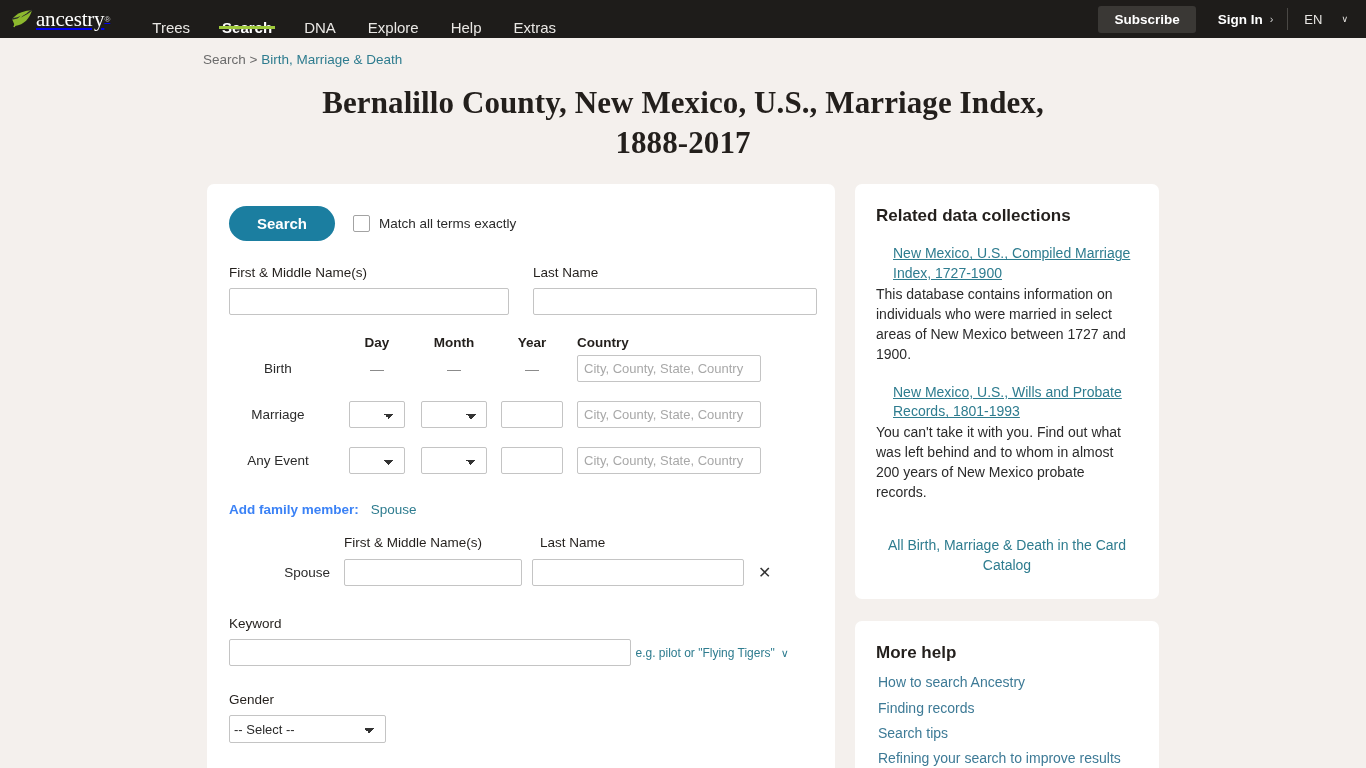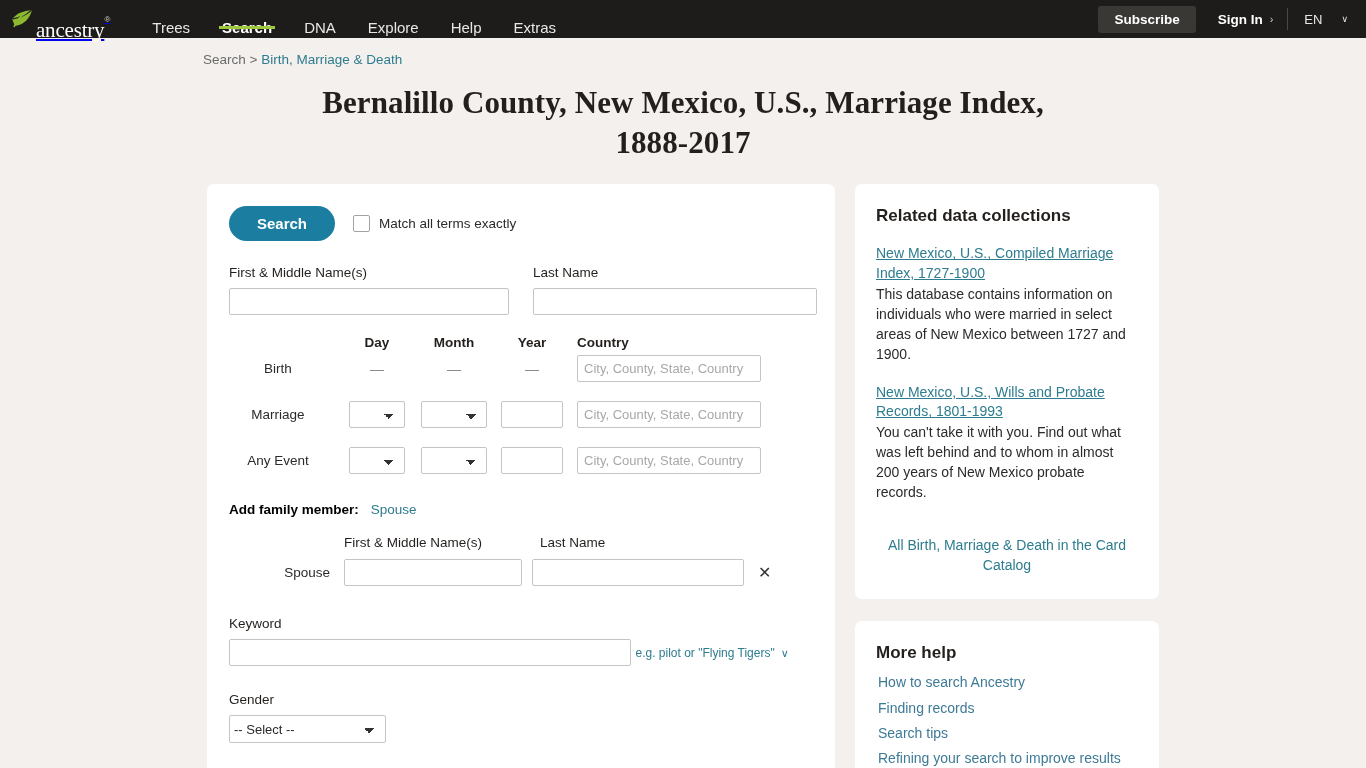--- a/index.html
+++ b/index.html
@@ -23,21 +23,21 @@
   }
   .logo { display: flex; align-items: center; margin-right: 26px; }
   .logo-leaf { width: 26px; height: 22px; display: block; }
   .logo-text {
     color: #ffffff;
     font-family: "Liberation Serif", serif;
     font-size: 21px;
     letter-spacing: -0.2px;
     line-height: 1;
     position: relative;
-    top: 11px;
+    top: 0;
   }
   .logo-tm { color: #cfcfcf; font-size: 8px; vertical-align: super; }
 
   .navlinks { display: flex; align-items: center; gap: 0px; height: 38px; }
   .navlink {
     color: #e9e7e4;
     font-size: 15px;
     text-decoration: none;
     padding: 0 16px;
     line-height: 38px;
@@ -212,21 +212,21 @@
     outline: none;
   }
   .sel-day { width: 56px; }
   .sel-mon { width: 66px; }
   .in-yr { width: 62px; }
   .in-loc { width: 184px; }
   .rowgap { height: 19px; }
 
   
   .famrow { display: flex; align-items: baseline; gap: 12px; margin-top: 28px; }
-  .famlabel { font-size: 13.5px; font-weight: bold; color: #000000; }
+  .famlabel { font-size: 13.5px; font-weight: bold; color: #3b82f6; }
   .famlink { font-size: 13.5px; color: #2e7c8f; text-decoration: none; }
 
   .sp-head { display: flex; margin-top: 16px; }
   .sp-lab-col { width: 115px; }
   .sp-first-col { width: 196px; }
   .sp-last-col { width: 214px; }
   .sp-row { display: flex; align-items: center; margin-top: 8px; }
   .sp-name { width: 115px; text-align: right; padding-right: 14px; font-size: 13.5px; color: #2b2b2b; }
   .sp-in-first { width: 178px; }
   .sp-in-last { width: 212px; }
@@ -261,20 +261,21 @@
     color: #231f1c;
     margin: 0 0 18px 0;
   }
   .coll { margin-bottom: 18px; }
   .coll-link {
     font-size: 14px;
     color: #2e7c8f;
     text-decoration: underline;
     line-height: 1.42;
     display: block;
+    margin-left: 17px;
   }
   .coll-desc {
     font-size: 14px;
     color: #2b2b2b;
     line-height: 1.42;
     margin-top: 1px;
   }
   .catalog-link {
     display: block;
     text-align: center;

